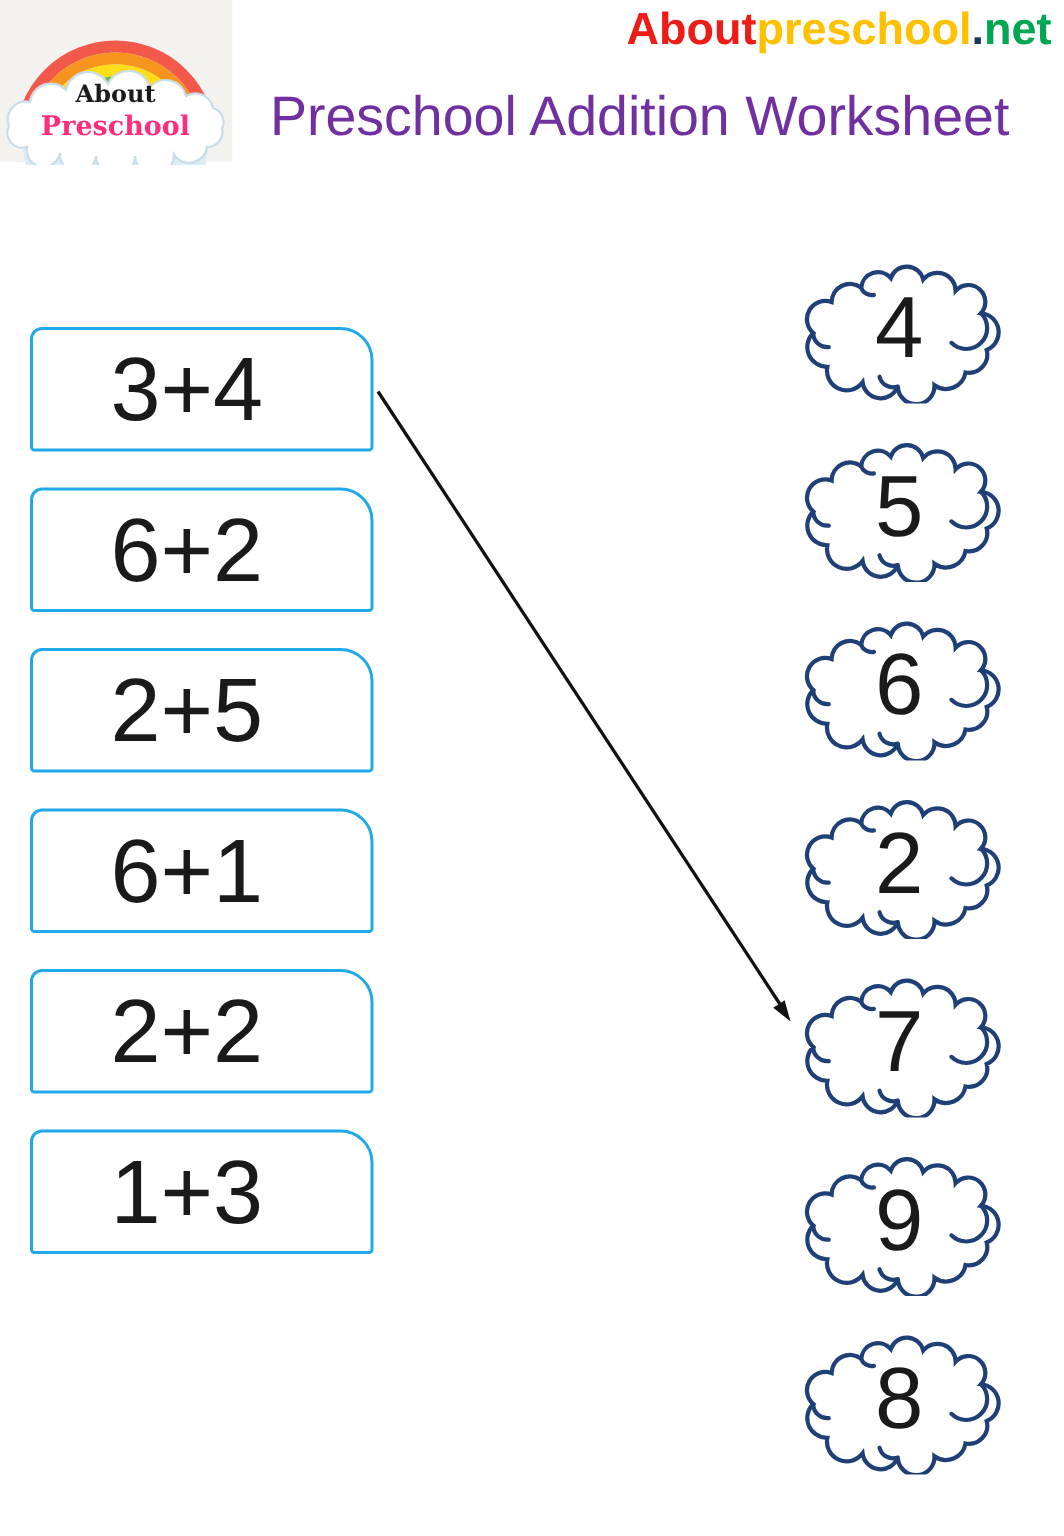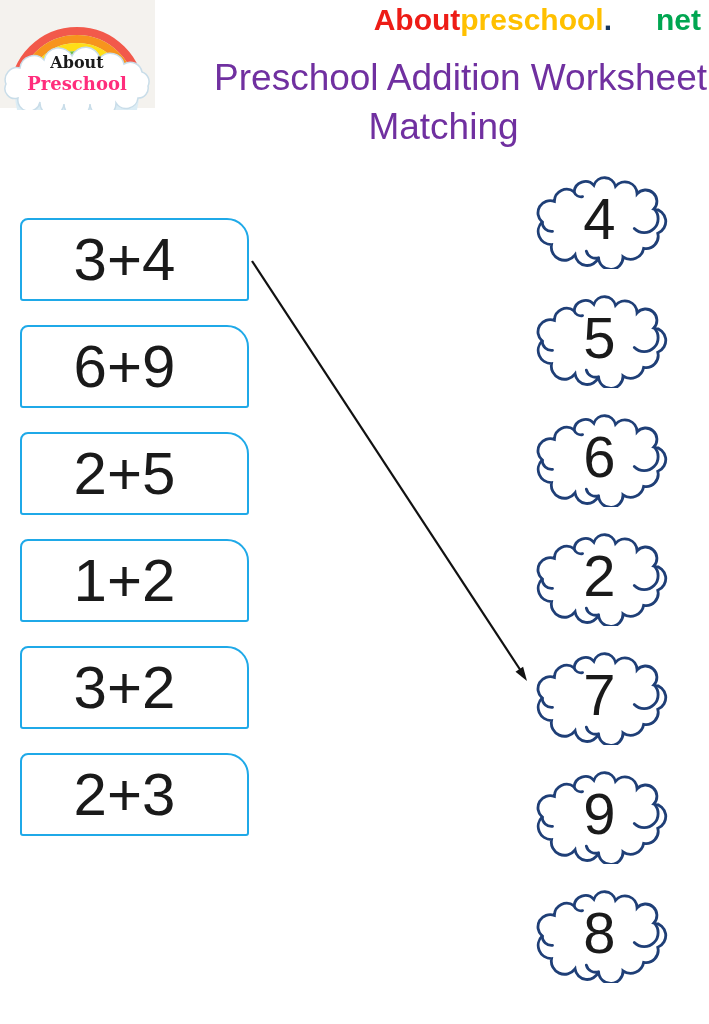--- a/index.html
+++ b/index.html
@@ -18,22 +18,22 @@
   html,body{background:#ffffff;}
   body{font-family:"Liberation Sans",sans-serif;}
   .page{position:relative;width:709px;height:1024px;background:#ffffff;overflow:hidden;}
 
   
   .logo{position:absolute;left:0;top:0;width:155px;height:110px;}
   .site-title{position:absolute;top:3px;right:8px;font-size:30px;font-weight:bold;letter-spacing:0;white-space:nowrap;}
   .site-title .seg-about{color:var(--site-red);}
   .site-title .seg-preschool{color:var(--site-yellow);}
   .site-title .seg-dot{color:var(--site-dot);}
-  .site-title .seg-net{color:var(--site-green);margin-left:44px;}
-  .main-title{position:absolute;top:57px;left:180px;width:527px;text-align:right;
+  .site-title .seg-net{color:var(--site-green);}
+  .main-title{position:absolute;top:57px;left:180px;width:527px;text-align:left;
               font-size:37px;color:var(--title-purple);white-space:nowrap;}
   .sub-title{position:absolute;top:106px;left:180px;width:527px;text-align:center;
              font-size:37px;color:var(--title-purple);}
 
   
   .problems{position:absolute;left:20px;top:218px;display:flex;flex-direction:column;gap:24px;justify-content:center;}
   .problem-box{width:229px;height:83px;border:2.5px solid var(--box-border);
                border-radius:8px 22px 3px 3px;background:#fff;
                display:flex;align-items:center;justify-content:center;}
   .problem-label{font-size:60px;color:var(--ink);line-height:1;transform:translateX(-10px);}
@@ -74,47 +74,46 @@
                A12,12 0 0 1 116,103 A13,13 0 0 1 90,104 A13,13 0 0 1 64,104 A12,12 0 0 1 40,102
                A11,11 0 0 1 18,98 A10,10 0 0 1 6,84 Z" fill="#ffffff" stroke="#C9DDE9" stroke-width="1.5"></path>
       <text class="logo-about-text" x="77" y="68" text-anchor="middle">About</text>
       <text class="logo-preschool-text" x="77" y="90" text-anchor="middle">Preschool</text>
     </svg>
   </div>
 
   <div class="site-title"><span class="seg-about">About</span><span class="seg-preschool">preschool</span><span class="seg-dot">.</span><span class="seg-net">net</span></div>
 
   <div class="main-title">Preschool Addition Worksheet</div>
-  <div class="sub-title">Matching</div>
 
   <div class="problems">
 
       <div class="problem-box">
         <span class="problem-label">3+4</span>
       </div>
 
       <div class="problem-box">
-        <span class="problem-label">6+9</span>
+        <span class="problem-label">6+2</span>
       </div>
 
 
       <div class="problem-box">
         <span class="problem-label">2+5</span>
       </div>
 
       <div class="problem-box">
-        <span class="problem-label">1+2</span>
-      </div>
-
-      <div class="problem-box">
-        <span class="problem-label">3+2</span>
-      </div>
-
-      <div class="problem-box">
-        <span class="problem-label">2+3</span>
+        <span class="problem-label">6+1</span>
+      </div>
+
+      <div class="problem-box">
+        <span class="problem-label">2+2</span>
+      </div>
+
+      <div class="problem-box">
+        <span class="problem-label">1+3</span>
       </div>
 
   </div>
 
   <div class="answers">
 
       <div class="cloud">
         <svg viewBox="0 0 150 100" aria-hidden="true">
           <path class="cloud-body" d="M24,74 A14,14 0 0 1 14,50 A13,13 0 0 1 27,28 A13,13 0 0 1 48,18
             A12,12 0 0 1 69,11 A12,12 0 0 1 92,12 A13,13 0 0 1 115,20 A12,12 0 0 1 133,36

